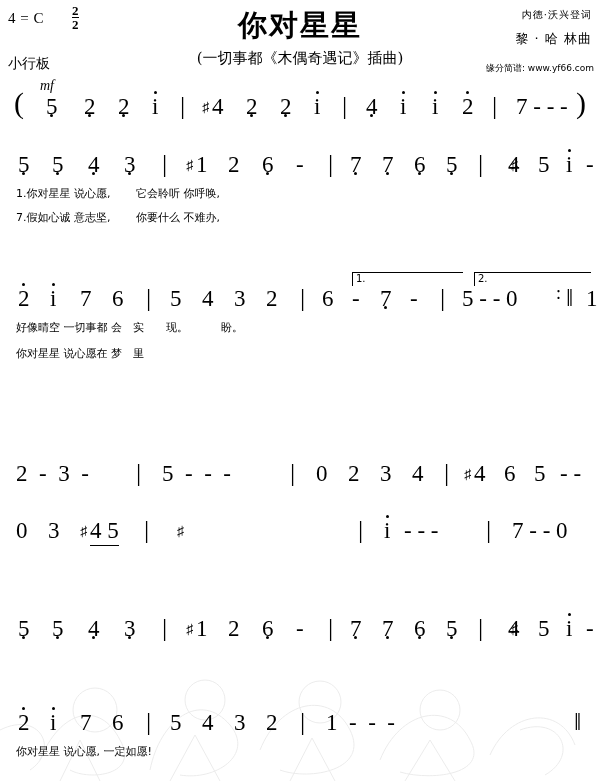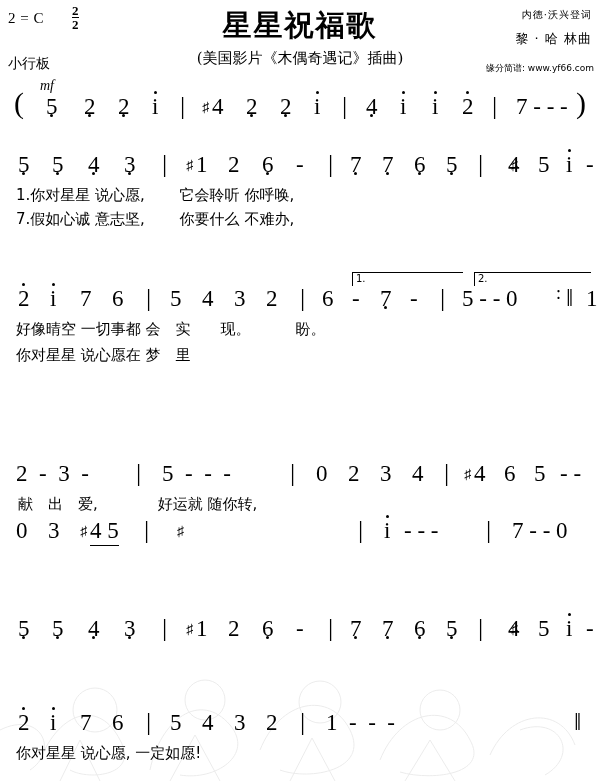--- a/index.html
+++ b/index.html
@@ -171,21 +171,21 @@
     border-bottom: 1.6px solid #000;
     padding-bottom: 1px;
   }
   .paren {
     font-size: 30px;
     font-family: "Liberation Serif", serif;
   }
   .lyr {
     position: absolute;
     white-space: pre;
-    font-size: 15px;
+    font-size: 11px;
   }
   .volta {
     position: absolute;
     border-left: 1.4px solid #000;
     border-top: 1.4px solid #000;
     height: 13px;
   }
   .volta span {
     position: absolute;
     left: 3px;
@@ -217,27 +217,27 @@
       <circle cx="440" cy="150" r="20"></circle>
       <path d="M60,221 L80,180 L100,221"></path>
       <path d="M170,221 L195,175 L220,221"></path>
       <path d="M290,221 L312,178 L335,221"></path>
       <path d="M405,221 L430,180 L455,221"></path>
       <path d="M0,170 C40,150 60,190 30,210"></path>
       <path d="M520,170 C560,155 580,195 545,215"></path>
     </g>
   </svg>
 
-  <div class="hdr-key">2 = C</div>
+  <div class="hdr-key">4 = C</div>
   <div class="hdr-meter">
     <span class="num">2</span>
     <span class="den">2</span>
   </div>
-  <div class="title">星星祝福歌</div>
-  <div class="subtitle">(美国影片《木偶奇遇记》插曲)</div>
+  <div class="title">你对星星</div>
+  <div class="subtitle">(一切事都《木偶奇遇记》插曲)</div>
   <div class="credit1">内德·沃兴登词</div>
   <div class="credit2">黎 · 哈 林曲</div>
   <div class="source">缘分简谱: www.yf66.com</div>
   <div class="tempo">小行板</div>
   <div class="dynamic">mf</div>
 
   <div class="row" style="top:94px;">
     <div class="notes">
       <span class="tok paren" style="left:14px; top:-4px;">(</span>
       <span class="tok note dot-dn" style="left:46px;">5</span>
@@ -341,23 +341,20 @@
       <span class="tok note" style="left:348px;">2</span>
       <span class="tok note" style="left:380px;">3</span>
       <span class="tok note" style="left:412px;">4</span>
       <span class="tok bar" style="left:444px;">|</span>
       <span class="tok sharp" style="left:464px; top:-2px;">♯</span>
       <span class="tok note" style="left:474px;">4</span>
       <span class="tok note" style="left:504px;">6</span>
       <span class="tok note" style="left:534px;">5</span>
       <span class="tok note" style="left:560px;">- -</span>
     </div>
-    <div class="lyric" style="height:26px;">
-      <span class="lyr" style="left:18px;">献　出　爱,　　　　好运就 随你转,</span>
-    </div>
   </div>
 
   <div class="row" style="top:518px;">
     <div class="notes">
       <span class="tok note" style="left:16px;">0</span>
       <span class="tok note" style="left:48px;">3</span>
       <span class="tok sharp" style="left:80px; top:-2px;">♯</span>
       <span class="tok note und1" style="left:90px;">4 5</span>
       <span class="tok bar" style="left:144px;">|</span>
       <span class="tok sharp" style="left:164px; top:-2px;">♯</span>

